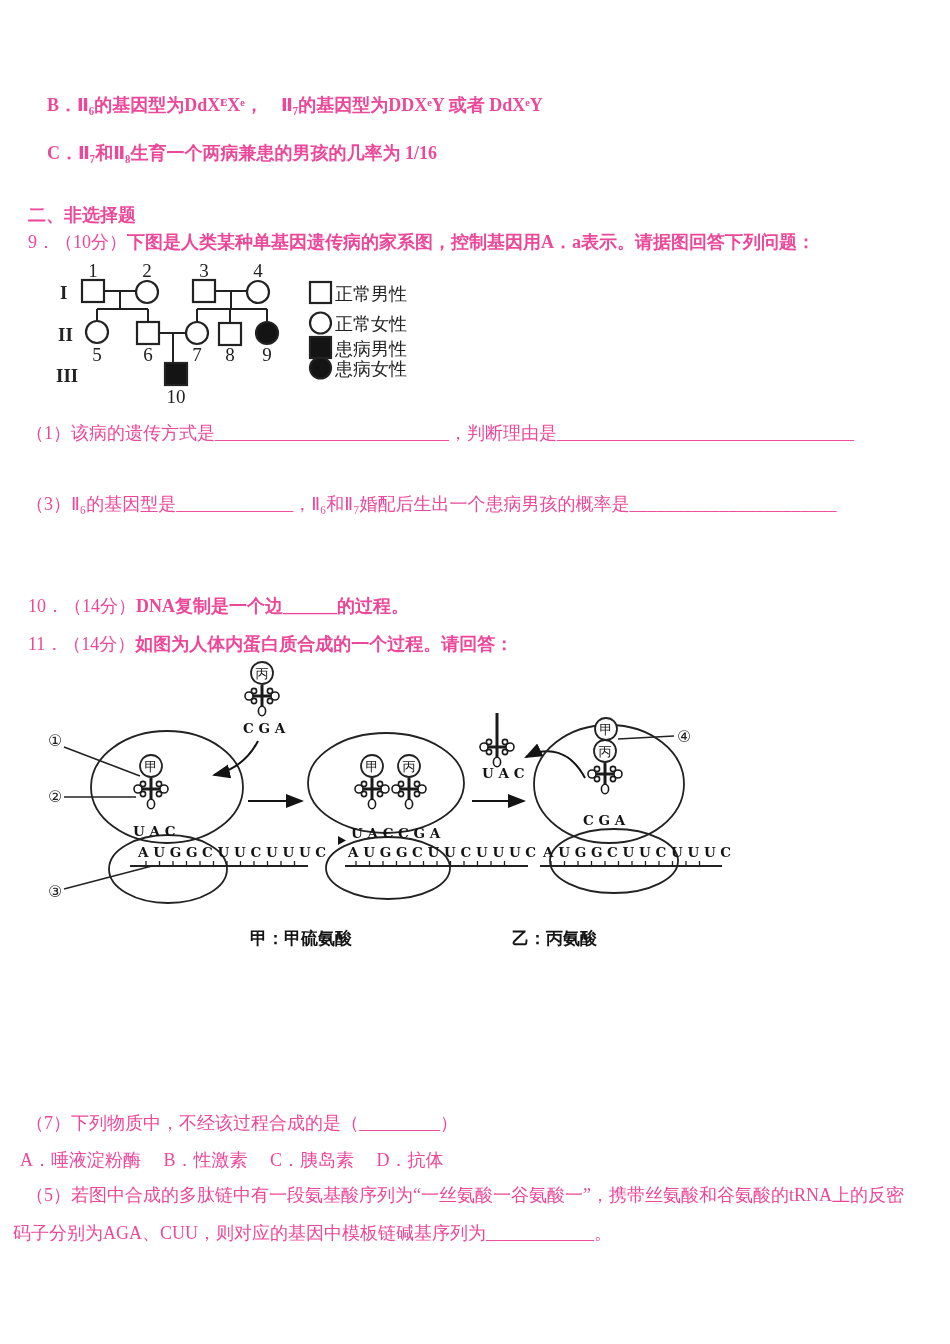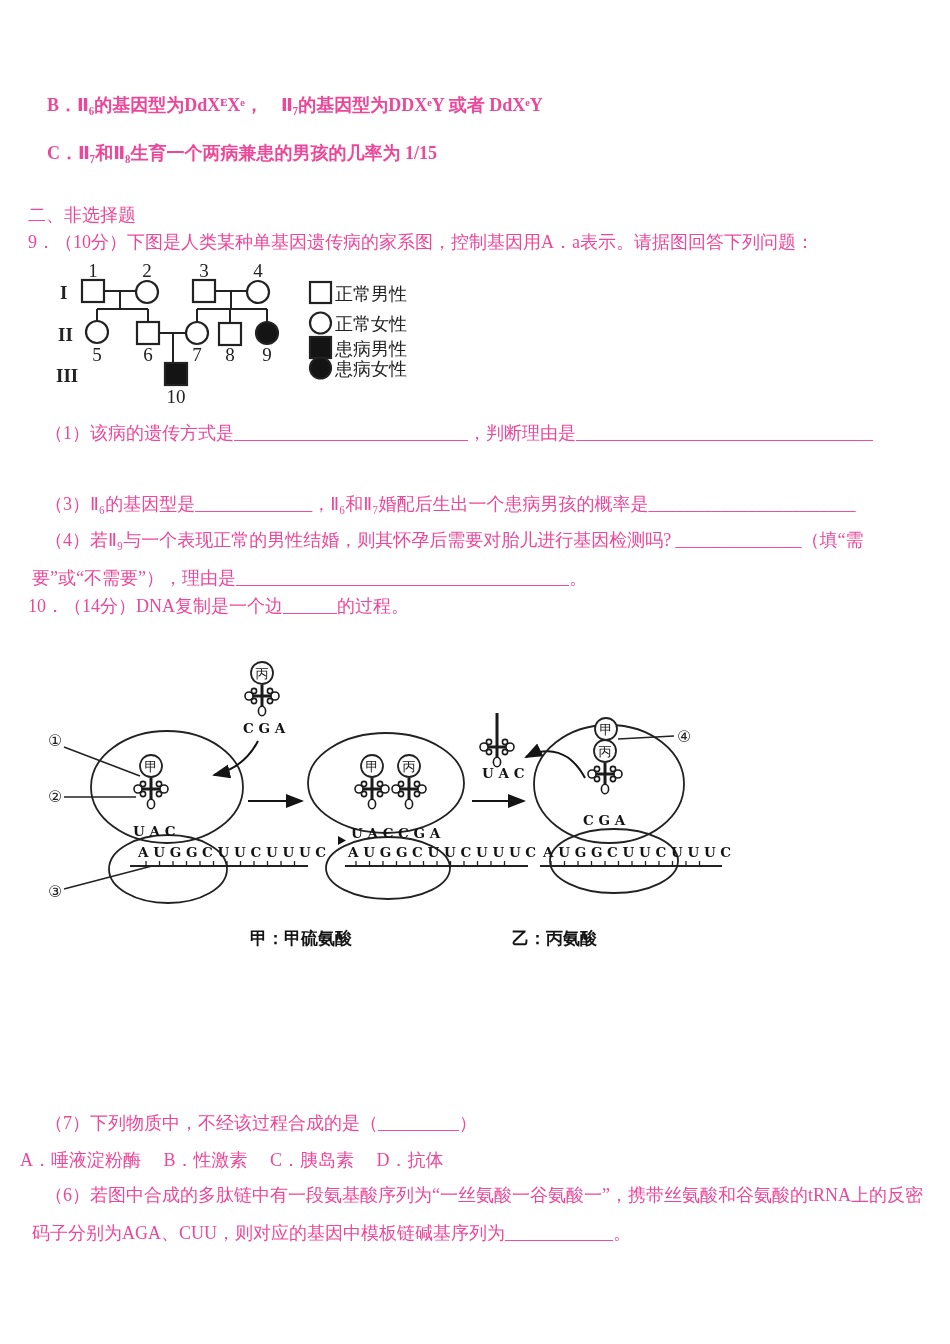--- a/index.html
+++ b/index.html
@@ -1,21 +1,21 @@
 <!DOCTYPE html>
 <html><head>
 <meta charset="utf-8">
 <style>
   html,body{margin:0;padding:0;background:#ffffff;}
   .page{position:relative;width:950px;height:1344px;background:#fff;overflow:hidden;
         font-family:"Liberation Serif","DejaVu Sans",serif;color:#ec4899;}
   .t{position:absolute;margin:0;font-size:18px;line-height:38px;width:885px;left:28px;}
   .opt{left:47px;font-weight:bold;}
-  .bold{font-weight:normal;}
-  .part{left:32px;width:895px;text-indent:13px;font-family:Liberation Serif, serif;}
+  .bold{font-weight:bold;}
+  .part{left:13px;width:895px;text-indent:13px;font-family:Liberation Serif, serif;}
   .abs{position:absolute;}
   
   .pl{stroke:#222;stroke-width:2;fill:none;}
   .ind{fill:#fff;stroke:#222;stroke-width:2.2;}
   .filled{fill:#141414;}
   .num{font-family:"Liberation Serif","DejaVu Serif",serif;font-size:19px;fill:#222;text-anchor:middle;}
   .gl{font-family:"Liberation Serif","DejaVu Serif",serif;font-size:19px;font-weight:bold;fill:#222;}
   .leg{font-family:"Liberation Serif","DejaVu Sans",serif;font-size:18px;fill:#222;}
   
   .rb{fill:none;stroke:#222;stroke-width:1.8;}
@@ -30,21 +30,21 @@
   .mline{stroke:#222;stroke-width:2;fill:none;}
   .tick{stroke:#222;stroke-width:1.3;fill:none;}
   .cap{font-family:"Liberation Serif","DejaVu Sans",serif;font-size:17px;font-weight:bold;fill:#141414;}
 </style>
 </head>
 <body>
 
 <div class="page">
 
   <p class="t opt" style="top:86px">B．Ⅱ₆的基因型为DdXᴱXᵉ，　Ⅱ₇的基因型为DDXᵉY 或者 DdXᵉY</p>
-  <p class="t opt" style="top:134px">C．Ⅱ₇和Ⅱ₈生育一个两病兼患的男孩的几率为 1/15</p>
+  <p class="t opt" style="top:134px">C．Ⅱ₇和Ⅱ₈生育一个两病兼患的男孩的几率为 1/16</p>
 
   <p class="t bold" style="top:196px">二、非选择题</p>
 
   <p class="t" style="top:223px"><span>9．（10分）</span><span class="bold">下图是人类某种单基因遗传病的家系图，控制基因用A．a表示。请据图回答下列问题：</span></p>
 
   <svg class="abs" style="left:50px;top:256px" width="400" height="156" viewBox="50 256 400 156">
     <text x="60" y="299" class="gl">I</text>
     <text x="58" y="341" class="gl">II</text>
     <text x="56" y="382" class="gl">III</text>
 
@@ -79,24 +79,24 @@
       <text x="335" y="330" class="leg">正常女性</text>
       <rect x="310" y="337" width="21" height="21" class="ind filled"></rect>
       <text x="335" y="355" class="leg">患病男性</text>
       <circle cx="320.5" cy="368" r="10.5" class="ind filled"></circle>
       <text x="335" y="375" class="leg">患病女性</text>
     </g>
   </svg>
 
   <p class="t part" style="top:414px">（1）该病的遗传方式是__________________________，判断理由是_________________________________</p>
   <p class="t part" style="top:485px">（3）Ⅱ₆的基因型是_____________，Ⅱ₆和Ⅱ₇婚配后生出一个患病男孩的概率是_______________________</p>
-  <p class="t part" style="top:521px">（4）若Ⅱ₉与一个表现正常的男性结婚，则其怀孕后需要对胎儿进行基因检测吗? ______________（填“需要”或“不需要”），理由是_____________________________________。</p>
 
   <p class="t" style="top:587px"><span>10．（14分）</span><span class="bold">DNA复制是一个边______的过程。</span></p>
 
+  <p class="t" style="top:625px"><span>11．（14分）</span><span class="bold">如图为人体内蛋白质合成的一个过程。请回答：</span></p>
 
   <svg class="abs" style="left:30px;top:652px" width="730" height="310" viewBox="30 652 730 310">
     <defs>
       <g id="trna">
         <line x1="0" y1="0" x2="0" y2="21" class="tl"></line>
         <line x1="-12" y1="11" x2="12" y2="11" class="tl"></line>
         <circle cx="-13" cy="11" r="4" class="tk"></circle>
         <circle cx="13" cy="11" r="4" class="tk"></circle>
         <circle cx="-8" cy="6" r="2.6" class="tk"></circle>
         <circle cx="-8" cy="16" r="2.6" class="tk"></circle>
@@ -174,15 +174,15 @@
     <path class="tick" d="M551,866v-5m13.5,5v-5m13.5,5v-5m13.5,5v-5m13.5,5v-5m13.5,5v-5m13.5,5v-5m13.5,5v-5m13.5,5v-5m13.5,5v-5m13.5,5v-5m13.5,5v-5"></path>
     <text x="677" y="742" class="co">④</text>
     <path class="ll" d="M618,739 L674,736"></path>
 
     <text x="250" y="944" class="cap">甲：甲硫氨酸</text>
     <text x="512" y="944" class="cap">乙：丙氨酸</text>
   </svg>
 
   <p class="t part" style="top:1104px">（7）下列物质中，不经该过程合成的是（_________）</p>
   <p class="t" style="top:1141px;left:20px">A．唾液淀粉酶　 B．性激素　 C．胰岛素　 D．抗体</p>
-  <p class="t part" style="top:1176px">（6）若图中合成的多肽链中有一段氨基酸序列为“一丝氨酸一谷氨酸一”，携带丝氨酸和谷氨酸的tRNA上的反密码子分别为AGA、CUU，则对应的基因中模板链碱基序列为____________。</p>
+  <p class="t part" style="top:1176px">（5）若图中合成的多肽链中有一段氨基酸序列为“一丝氨酸一谷氨酸一”，携带丝氨酸和谷氨酸的tRNA上的反密码子分别为AGA、CUU，则对应的基因中模板链碱基序列为____________。</p>
 
 </div>
 
 </body></html>

